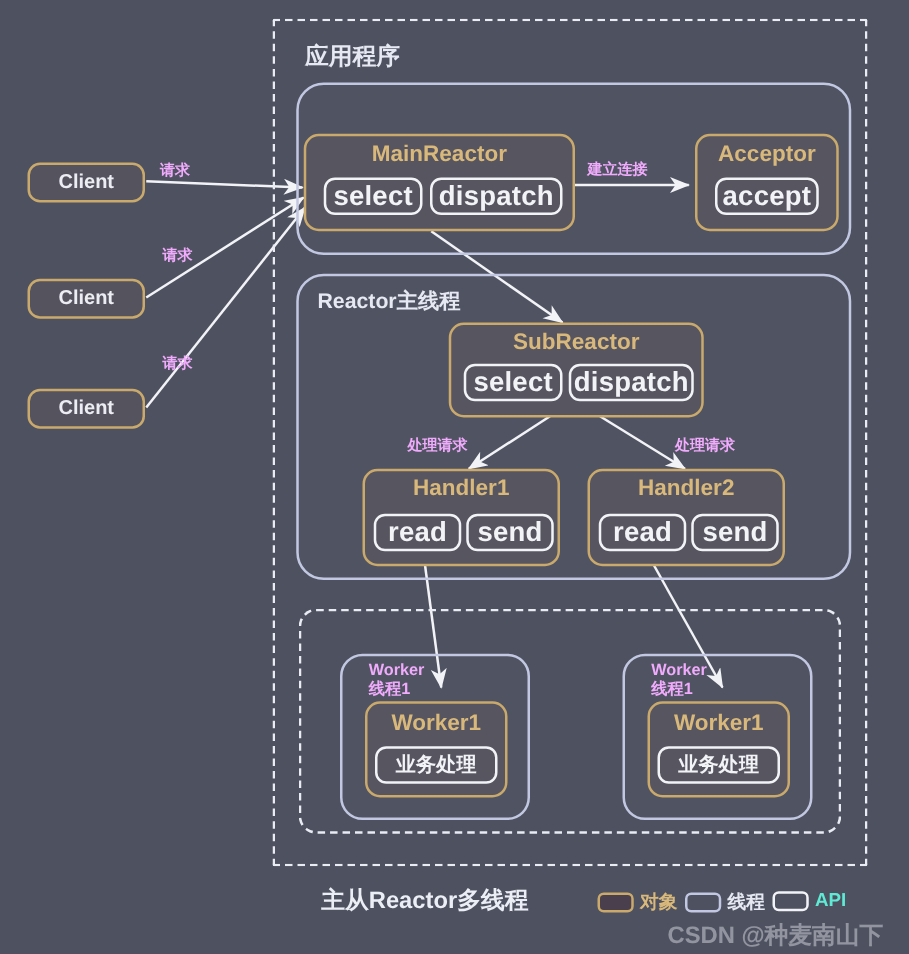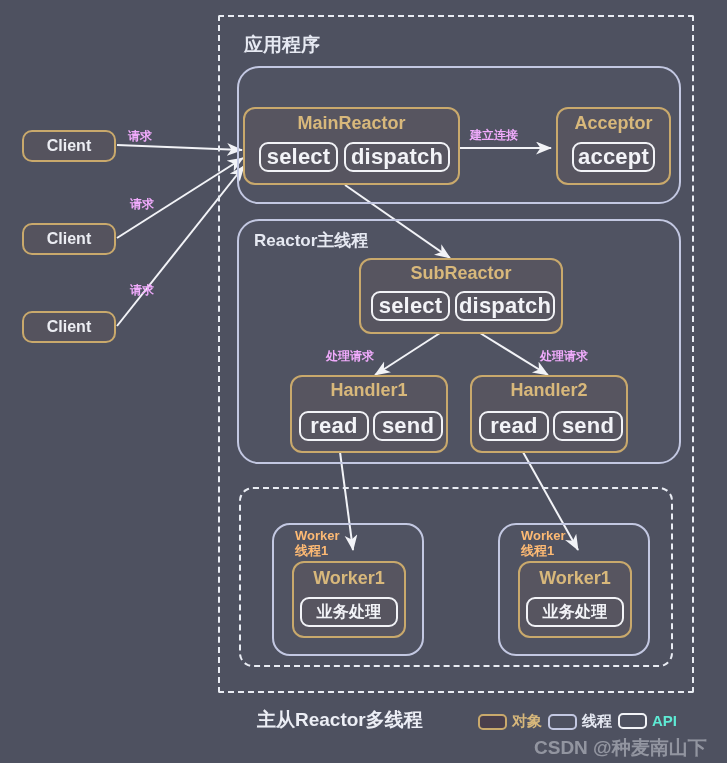--- a/index.html
+++ b/index.html
@@ -70,21 +70,21 @@
     display: flex; align-items: center; justify-content: center;
     color: #ecedf3;
     font-size: 16px;
   }
   .edge-label {
     color: #f0abfc;
     font-size: 12px;
     white-space: nowrap;
   }
   .sub-label {
-    color: #fdba74;
+    color: #f0abfc;
     font-size: 13px;
     line-height: 15px;
     white-space: nowrap;
   }
   .caption {
     color: #eceef5;
     font-size: 19px;
     white-space: nowrap;
   }
   .legend-item {

